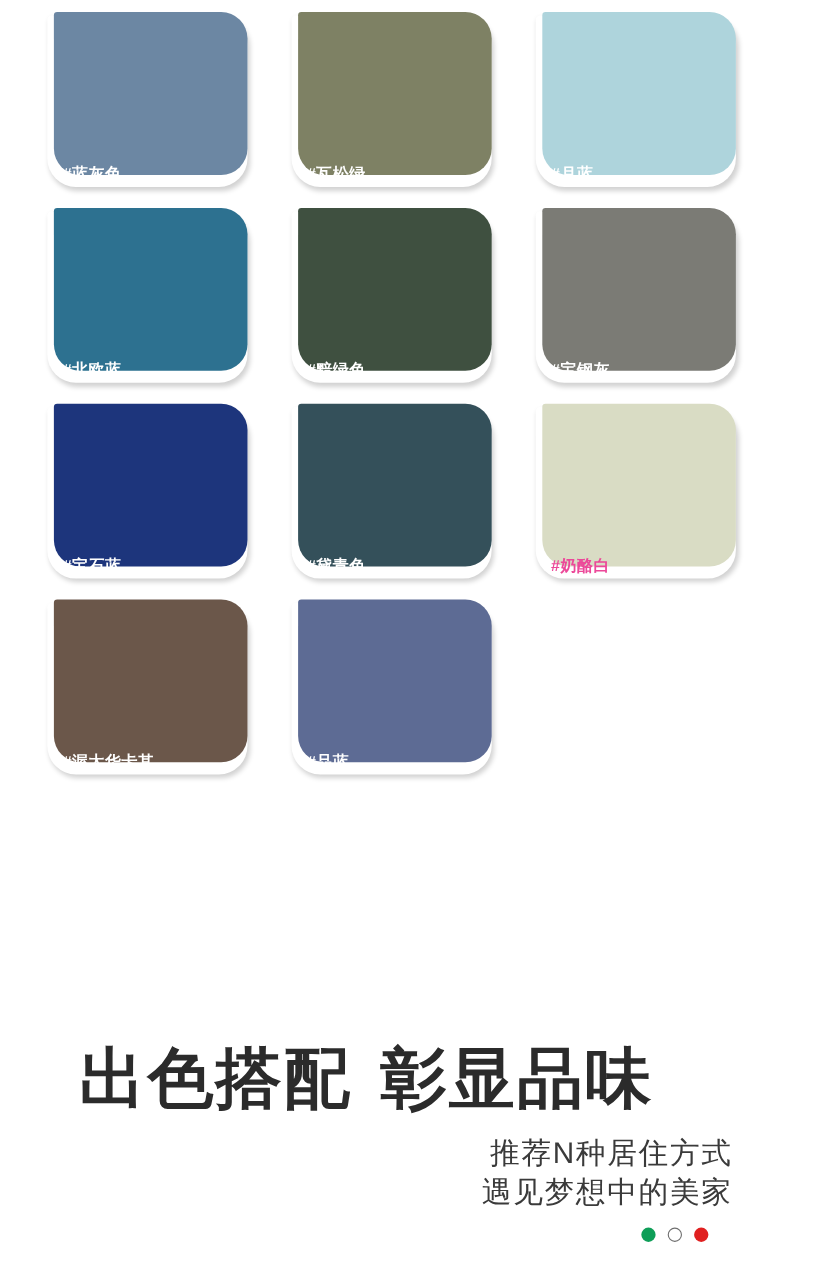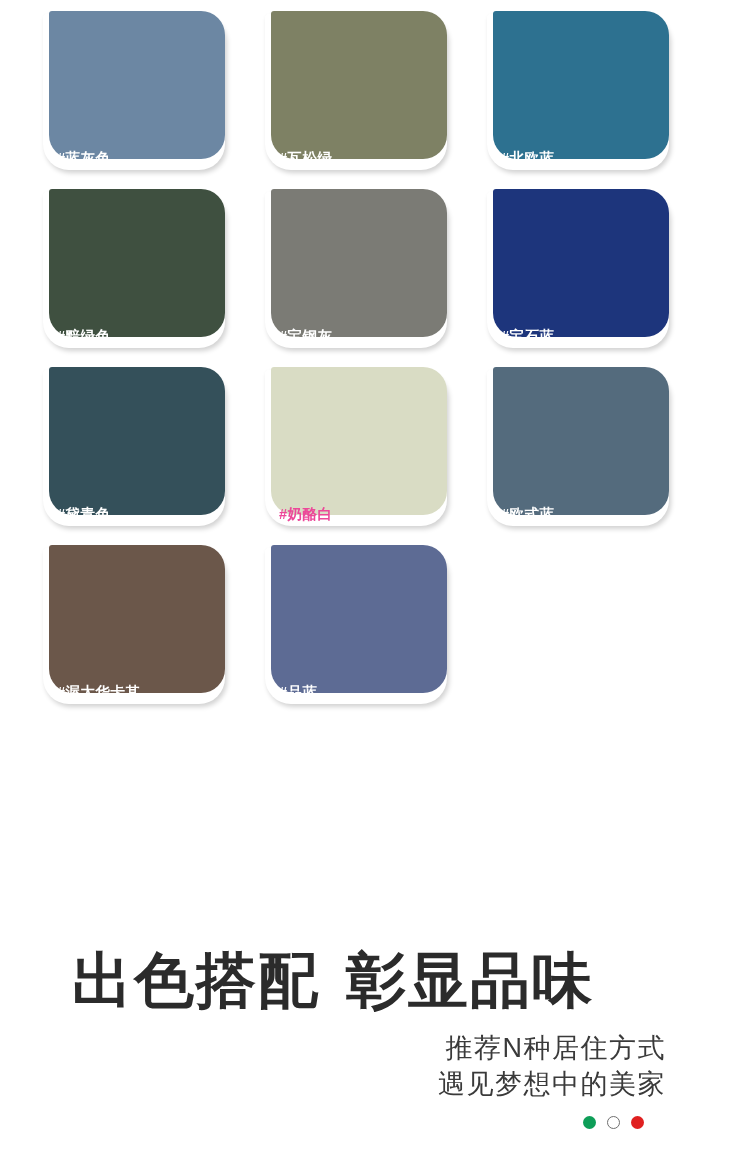--- a/index.html
+++ b/index.html
@@ -136,20 +136,25 @@
       <div class="swatch-color" style="background: rgb(108, 135, 163);"></div>
       <div class="swatch-label">#蓝灰色</div>
     </div>
     <div class="swatch-cell">
       <div class="swatch-card"></div>
       <div class="swatch-color" style="background: rgb(126, 129, 100);"></div>
       <div class="swatch-label">#瓦松绿</div>
     </div>
     <div class="swatch-cell">
       <div class="swatch-card"></div>
+      <div class="swatch-color" style="background: rgb(174, 212, 220);"></div>
+      <div class="swatch-label">#月蓝</div>
+    </div>
+    <div class="swatch-cell">
+      <div class="swatch-card"></div>
       <div class="swatch-color" style="background: rgb(45, 113, 144);"></div>
       <div class="swatch-label">#北欧蓝</div>
     </div>
     <div class="swatch-cell">
       <div class="swatch-card"></div>
       <div class="swatch-color" style="background: rgb(63, 80, 64);"></div>
       <div class="swatch-label">#黯绿色</div>
     </div>
     <div class="swatch-cell">
       <div class="swatch-card"></div>
@@ -163,25 +168,20 @@
     </div>
     <div class="swatch-cell">
       <div class="swatch-card"></div>
       <div class="swatch-color" style="background: rgb(52, 80, 90);"></div>
       <div class="swatch-label">#黛青色</div>
     </div>
     <div class="swatch-cell">
       <div class="swatch-card"></div>
       <div class="swatch-color" style="background: rgb(217, 220, 196);"></div>
       <div class="swatch-label dark">#奶酪白</div>
-    </div>
-    <div class="swatch-cell">
-      <div class="swatch-card"></div>
-      <div class="swatch-color" style="background: rgb(84, 107, 125);"></div>
-      <div class="swatch-label">#欧式蓝</div>
     </div>
     <div class="swatch-cell">
       <div class="swatch-card"></div>
       <div class="swatch-color" style="background: rgb(107, 87, 74);"></div>
       <div class="swatch-label">#渥太华卡其</div>
     </div>
     <div class="swatch-cell">
       <div class="swatch-card"></div>
       <div class="swatch-color" style="background: rgb(93, 107, 148);"></div>
       <div class="swatch-label">#品蓝</div>

